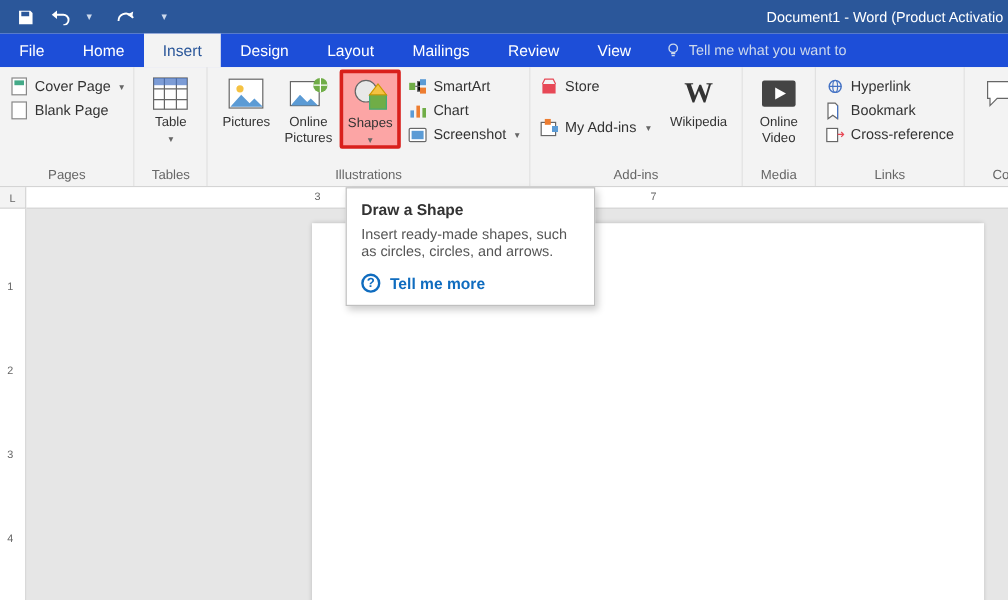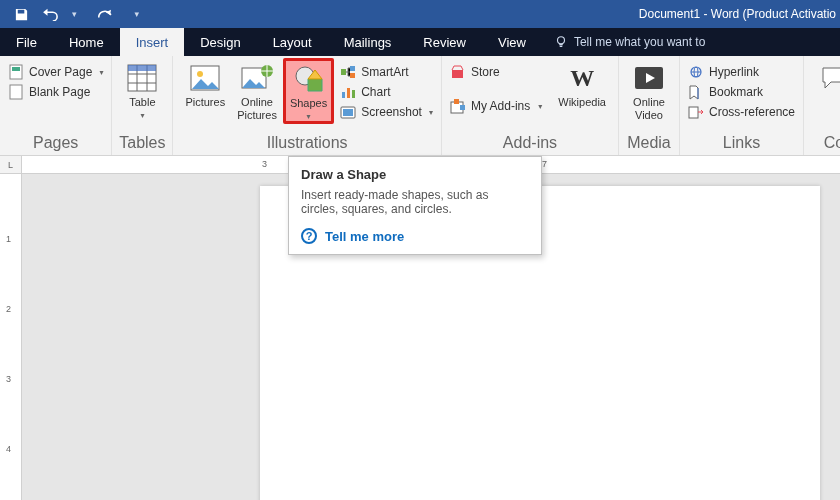--- a/index.html
+++ b/index.html
@@ -3,37 +3,37 @@
 <meta charset="utf-8">
 <style>
 * { margin:0; padding:0; box-sizing:border-box; font-family:"Segoe UI",Arial,sans-serif; }
 body { width:840px; height:500px; overflow:hidden; background:#fff; position:relative; }
 .titlebar { height:28px; background:#2b579a; display:flex; align-items:center; color:#fff; font-size:12px; }
 .qat { display:flex; align-items:center; gap:4px; padding:0 8px; }
 .qat-btn { width:26px; height:24px; display:flex; align-items:center; justify-content:center; color:#fff; }
 .qat-sep { margin-left:4px; font-size:9px; color:#cdd9ec; }
 .title-text { position:absolute; left:50%; transform:translateX(-50%); white-space:nowrap; right:auto;padding-left:22px; }
 .title-text { position:static; transform:none; margin-left:auto; padding-right:4px; white-space:nowrap; overflow:hidden; text-overflow:clip; }
-.tabbar { height:28px; background:#0f172a; display:flex; align-items:stretch; color:#fff; font-size:13px; }
+.tabbar { height:28px; background:#1d4ed8; display:flex; align-items:stretch; color:#fff; font-size:13px; }
 .tab { padding:0 16px; display:flex; align-items:center; cursor:pointer; }
 .tab.active { background:#f3f3f3; color:#2b579a; }
 .tellme { display:flex; align-items:center; gap:6px; margin-left:12px; color:#cdd9ec; font-size:12px; }
 .ribbon { height:100px; background:#f3f3f3; border-bottom:1px solid #d4d4d4; display:flex; position:relative; }
 .group { border-right:1px solid #e1e1e1; display:flex; flex-direction:column; padding:2px 6px 0 6px; }
 .group-body { flex:1; display:flex; align-items:flex-start; }
-.group-label { text-align:center; font-size:16px; color:#666; padding:2px 0 3px 0; }
+.group-label { text-align:center; font-size:11px; color:#666; padding:2px 0 3px 0; }
 .stack { display:flex; flex-direction:column; gap:0; padding-top:4px; }
 .small-btn { display:flex; align-items:center; gap:5px; font-size:12px; color:#333; padding:1px 2px; height:20px; white-space:nowrap; }
 .small-ico { width:16px; height:16px; display:flex; align-items:center; justify-content:center; }
 .big-btn { display:flex; flex-direction:column; align-items:center; justify-content:flex-start; padding:4px 6px 0 6px; min-width:48px; cursor:pointer; }
 .big-ico { width:32px; height:32px; display:flex; align-items:center; justify-content:center; }
 .big-lbl { font-size:11px; color:#333; text-align:center; line-height:13px; margin-top:2px; }
 .drop-ar { font-size:8px; color:#666; margin-top:2px; }
 .hl { border:3px solid #d9201c; border-radius:2px; padding:2px 4px 0 4px !important; background:#fca5a5; }
-.tooltip { position:absolute; top:156px; left:288px; width:254px; background:#fff; border:1px solid #c0c0c0; box-shadow:2px 3px 6px rgba(0,0,0,.2); padding:10px 12px; font-size:12px; color:#555; z-index:10; }
+.tooltip { position:absolute; top:156px; left:288px; width:208px; background:#fff; border:1px solid #c0c0c0; box-shadow:2px 3px 6px rgba(0,0,0,.2); padding:10px 12px; font-size:12px; color:#555; z-index:10; }
 .tooltip .tt-title { font-weight:600; color:#333; margin-bottom:6px; font-size:13px; }
 .tooltip .tt-more { display:flex; align-items:center; gap:8px; margin-top:12px; color:#0f6cbf; font-weight:600; font-size:13px; }
 .tt-q { width:16px; height:16px; border:2px solid #0f6cbf; border-radius:50%; display:flex; align-items:center; justify-content:center; font-size:11px; font-weight:700; color:#0f6cbf; }
 .doc-area { position:absolute; top:156px; left:0; right:0; bottom:0; background:#e6e6e6; }
 .ruler-h { position:absolute; top:0; left:22px; right:0; height:18px; background:#fff; border-bottom:1px solid #d0d0d0; font-size:9px; color:#666; overflow:hidden; }
 .ruler-h .ticks { position:relative; height:100%; margin-left:240px; }
 .tick { position:absolute; top:3px; }
 .ruler-corner { position:absolute; top:0; left:0; width:22px; height:18px; background:#f3f3f3; border-right:1px solid #d0d0d0; border-bottom:1px solid #d0d0d0; font-size:9px; color:#666; display:flex; align-items:center; justify-content:center; }
 .ruler-v { position:absolute; top:18px; left:0; width:22px; bottom:0; background:#fff; border-right:1px solid #d0d0d0; font-size:9px; color:#666; }
 .vtick { position:absolute; left:6px; }
@@ -317,18 +317,18 @@
     <span class="vtick" style="top:60px">1</span>
     <span class="vtick" style="top:130px">2</span>
     <span class="vtick" style="top:200px">3</span>
     <span class="vtick" style="top:270px">4</span>
   </div>
   <div class="page"></div>
 </div>
 
 <div class="tooltip">
   <div class="tt-title">Draw a Shape</div>
-  <div>Insert ready-made shapes, such as circles, squares, and circles.</div>
+  <div>Insert ready-made shapes, such as circles, circles, and arrows.</div>
   <div class="tt-more">
     <span class="tt-q">?</span>
     <span>Tell me more</span>
   </div>
 </div>
 
 </body></html>

